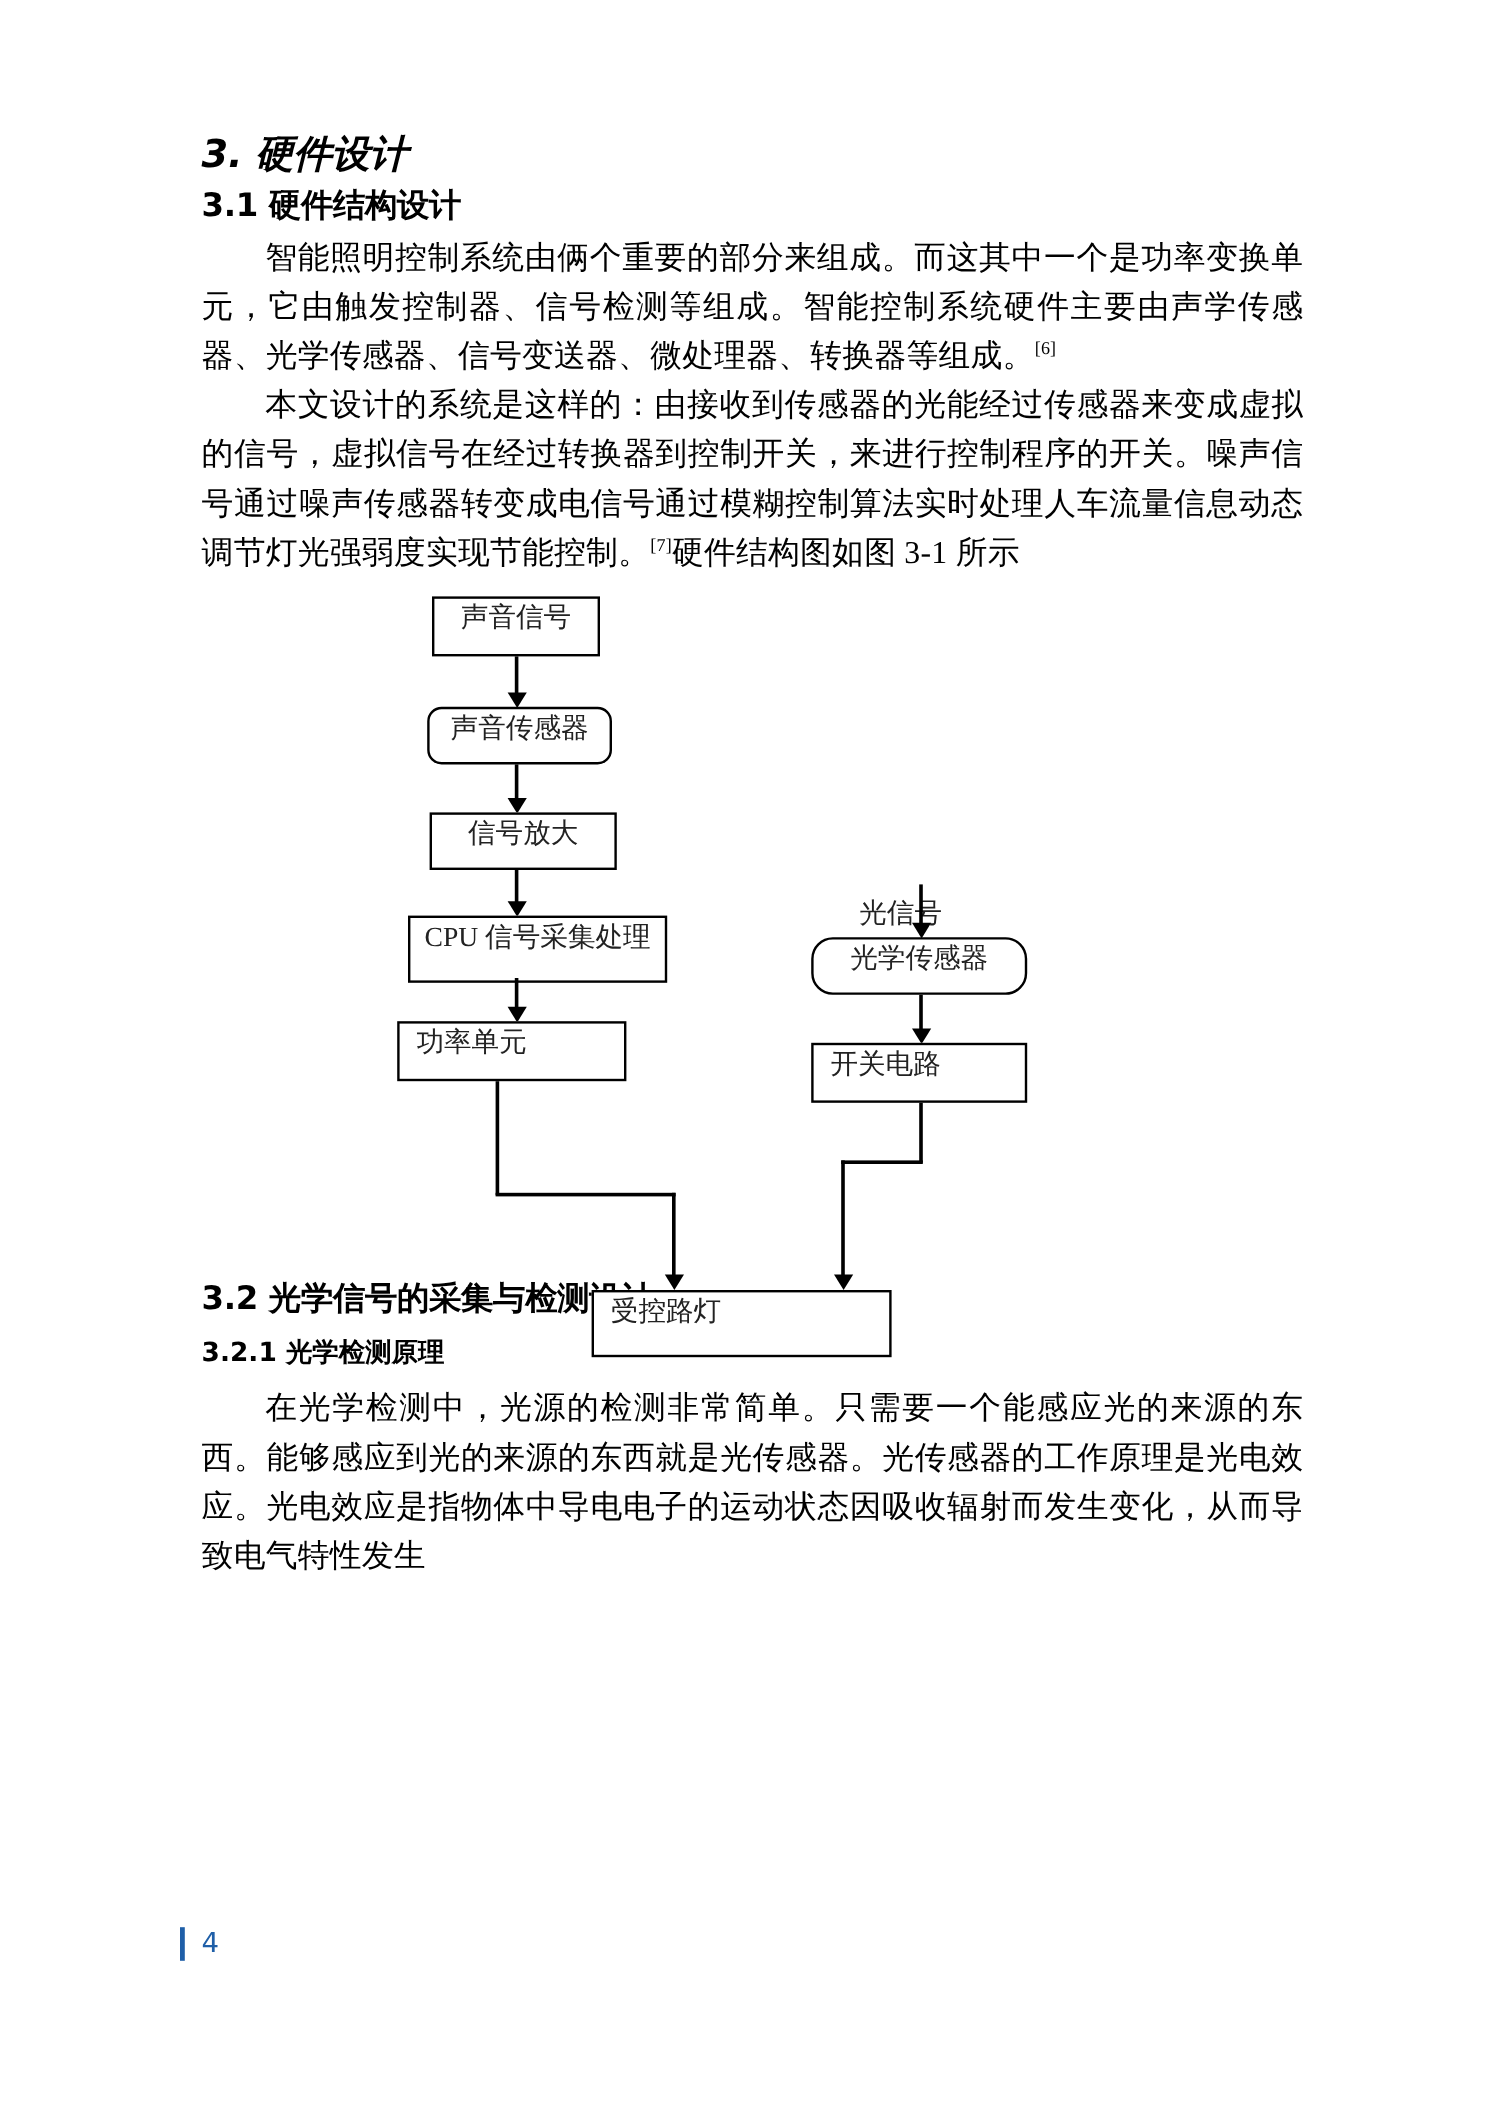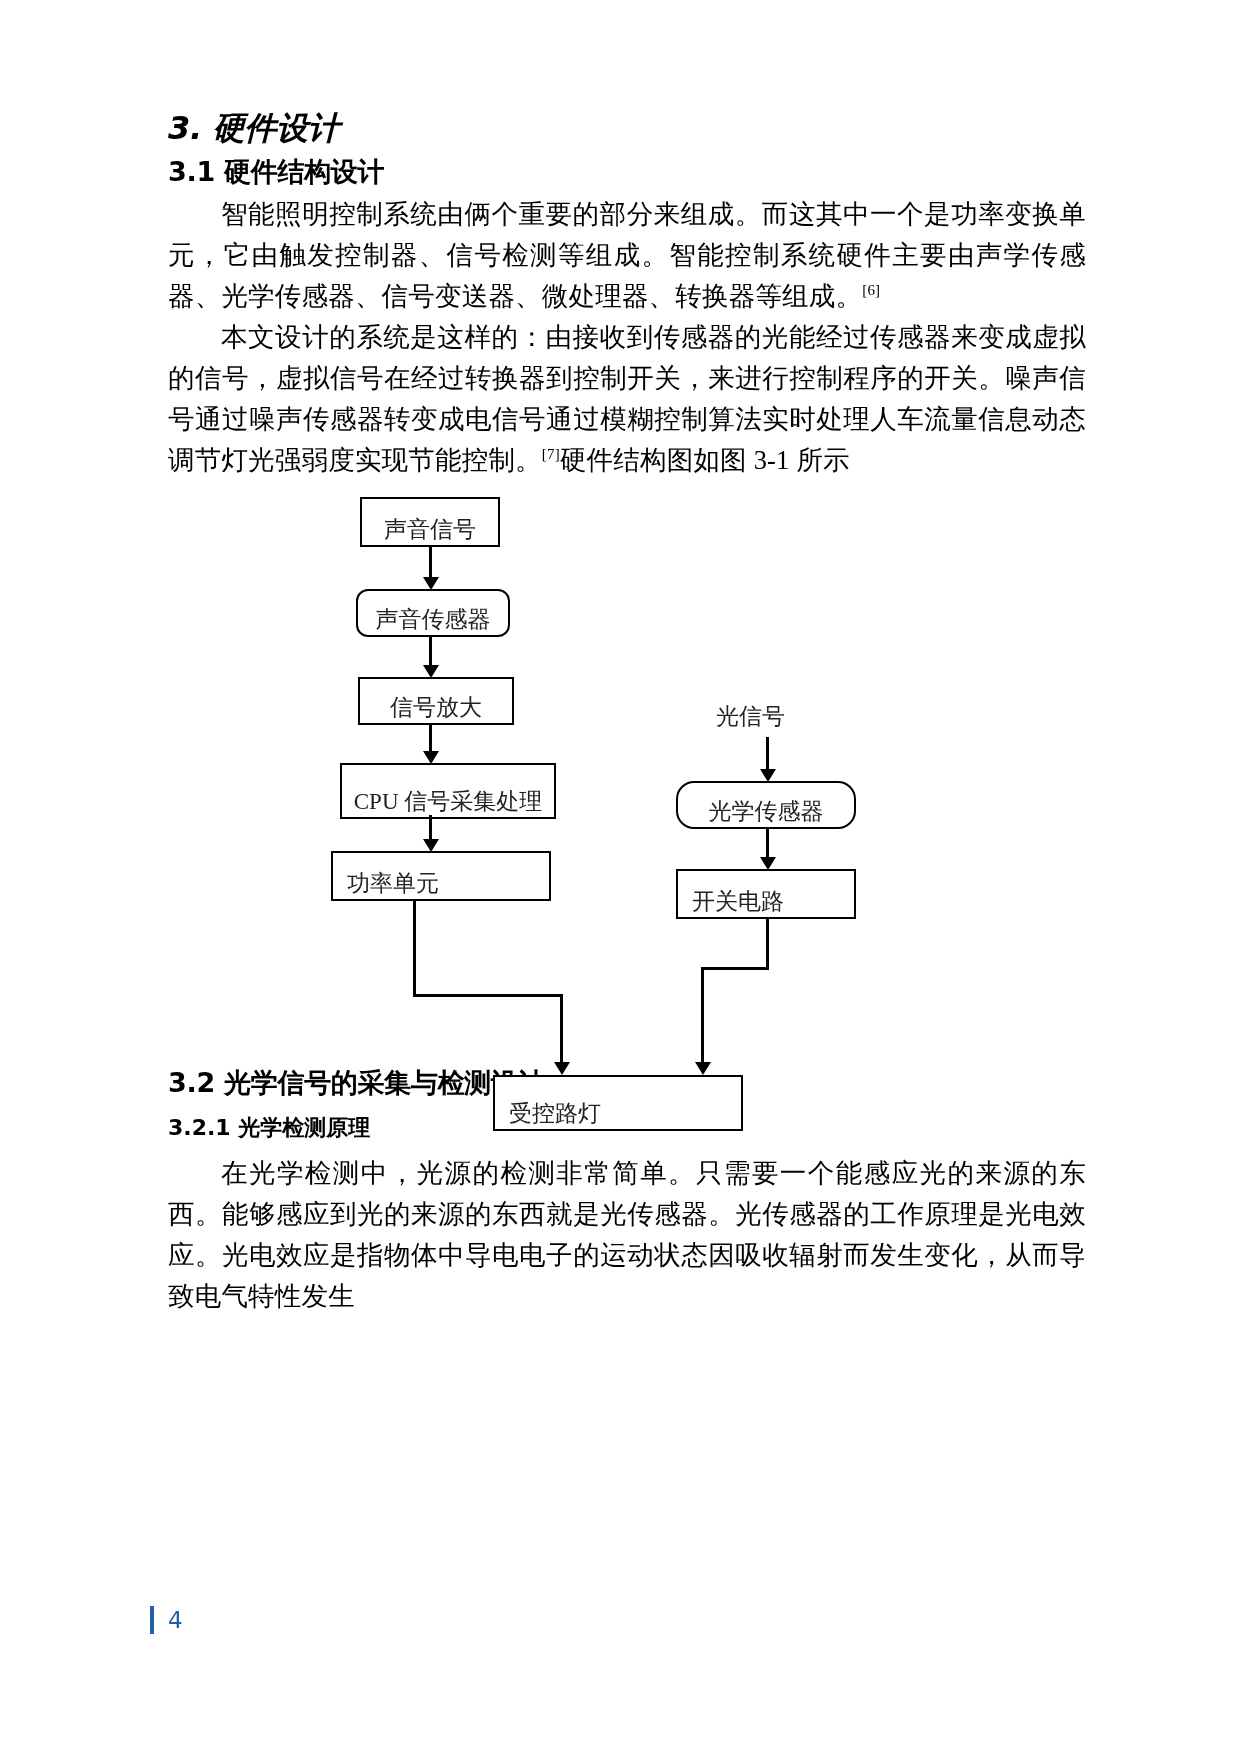--- a/index.html
+++ b/index.html
@@ -83,34 +83,35 @@
   }
   .fbox {
     position: absolute;
     border: 2px solid #000;
     background: #fff;
     box-sizing: border-box;
     font-family: "Liberation Serif", "DejaVu Serif", serif;
     font-size: 23px;
     color: #222;
     display: flex;
-    align-items: flex-end;
+    align-items: flex-start;
     justify-content: center;
     white-space: nowrap;
   }
   .fbox.lefttext {
     justify-content: flex-start;
     padding-left: 14px;
   }
   .flabel {
     position: absolute;
     font-size: 23px;
     color: #222;
     white-space: nowrap;
     font-family: "Liberation Serif", "DejaVu Serif", serif;
+    margin-top: 44px;
   }
   .vline {
     position: absolute;
     width: 3px;
     background: #000;
   }
   .hline {
     position: absolute;
     height: 3px;
     background: #000;
@@ -177,21 +178,21 @@
       </div>
       <div class="vline" style="left:261px; top:236px; height:32px;"></div>
       <div class="arrowhead" style="left:255px; top:262px;"></div>
 
       <div class="fbox" style="left:172px; top:274px; width:216px; height:56px;">
         <span>CPU 信号采集处理</span>
       </div>
       <div class="vline" style="left:261px; top:326px; height:30px;"></div>
       <div class="arrowhead" style="left:255px; top:350px;"></div>
 
-      <div class="fbox lefttext" style="left:163px; top:362px; width:220px; height:50px;">
+      <div class="fbox lefttext" style="left:163px; top:362px; width:191px; height:50px;">
         <span>功率单元</span>
       </div>
 
       <div class="vline" style="left:245px; top:412px; height:95px;"></div>
       <div class="hline" style="left:245px; top:505px; width:150px;"></div>
       <div class="vline" style="left:392px; top:505px; height:74px;"></div>
       <div class="arrowhead" style="left:386px; top:573px;"></div>
 
       <div class="flabel" style="left:548px; top:212px;">
         <span>光信号</span>

